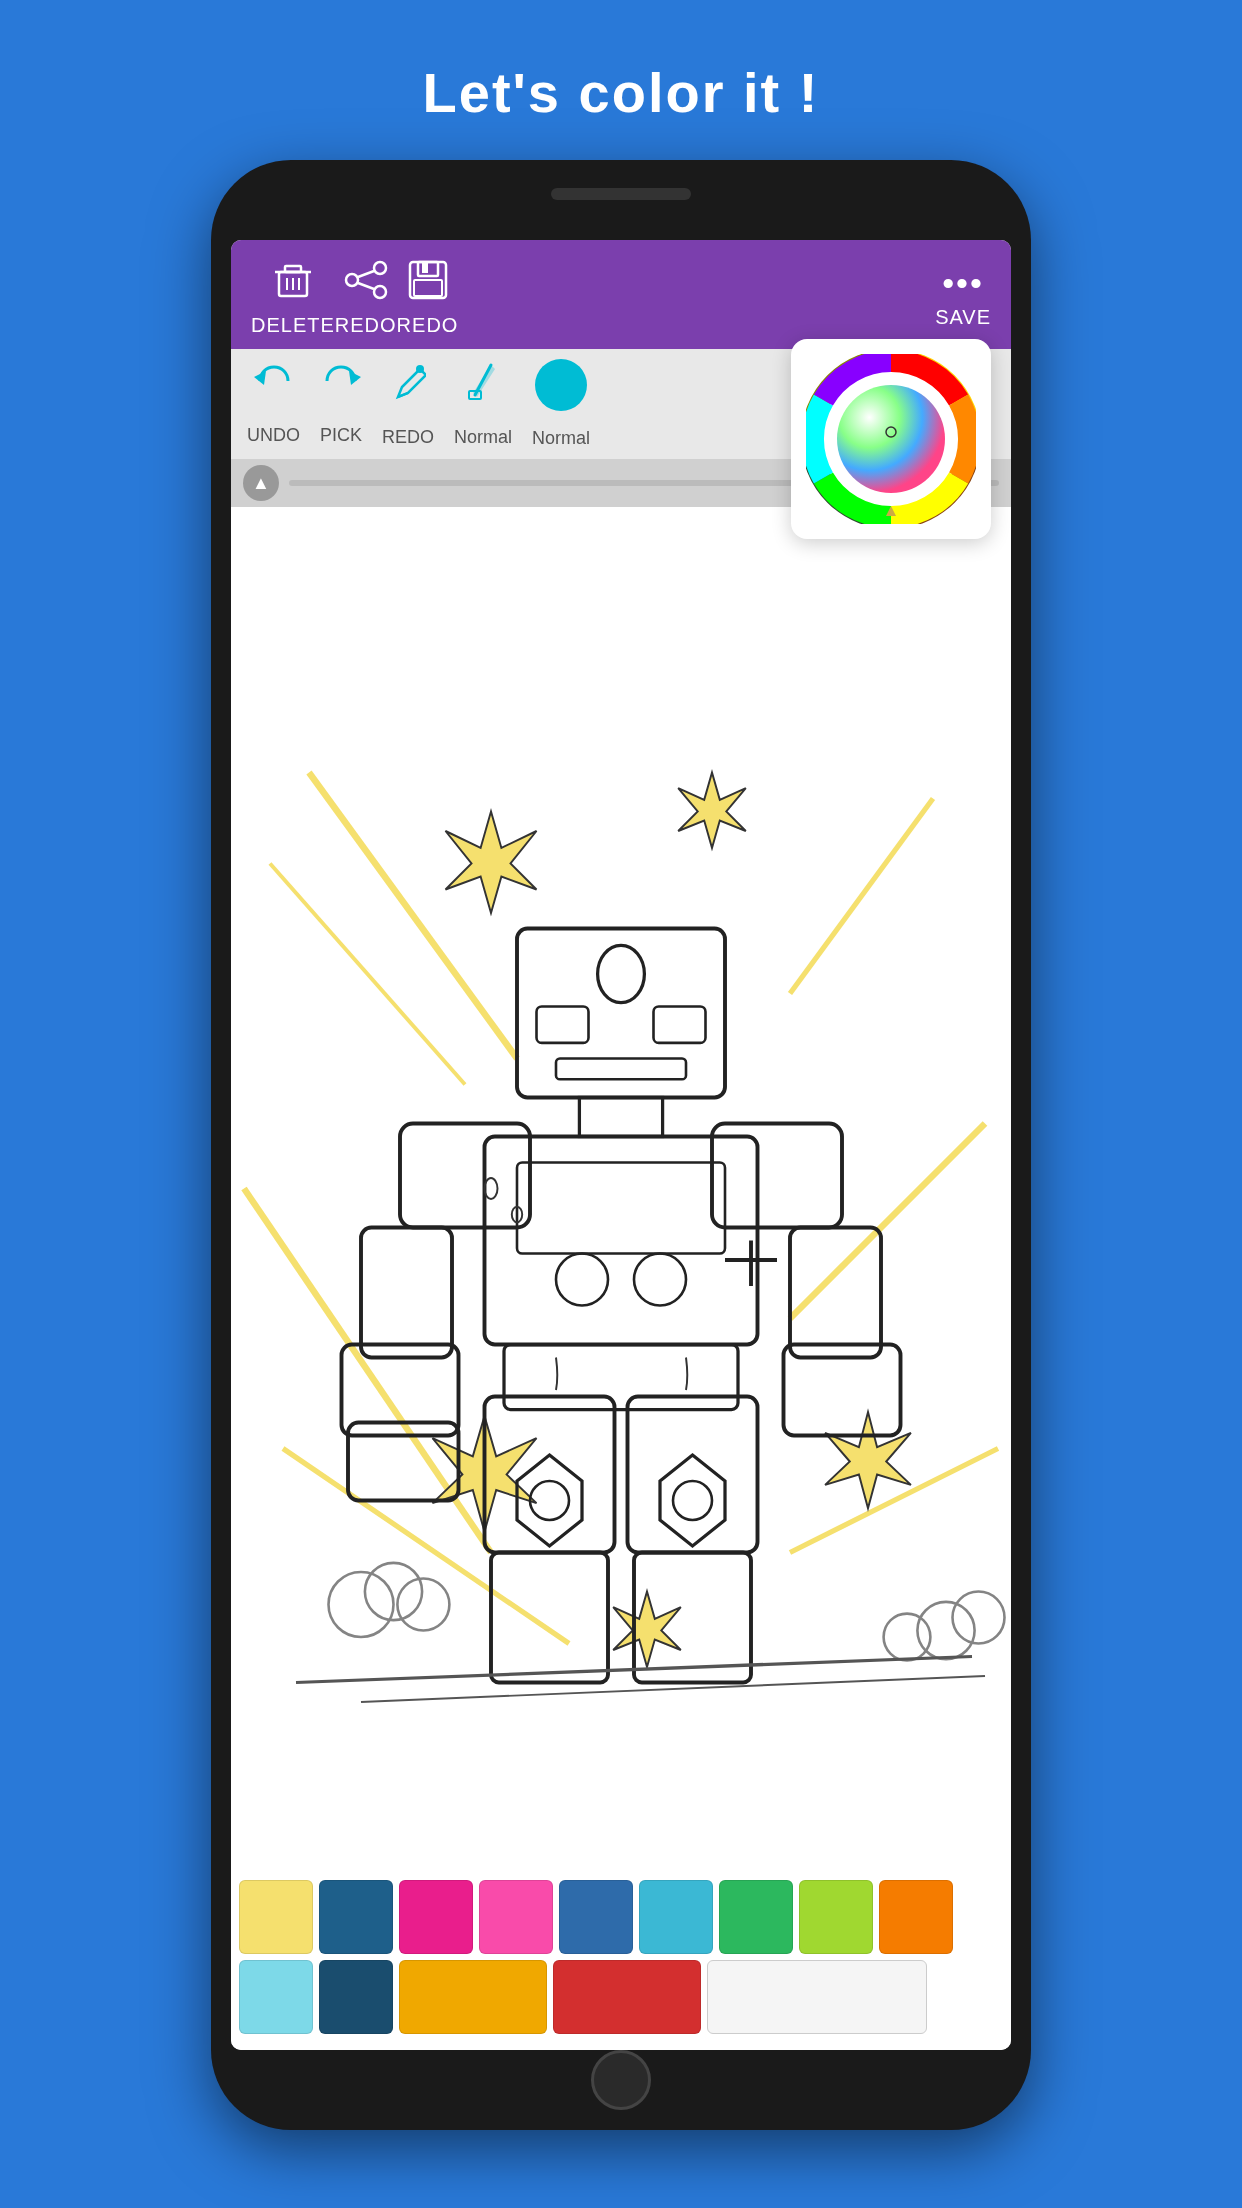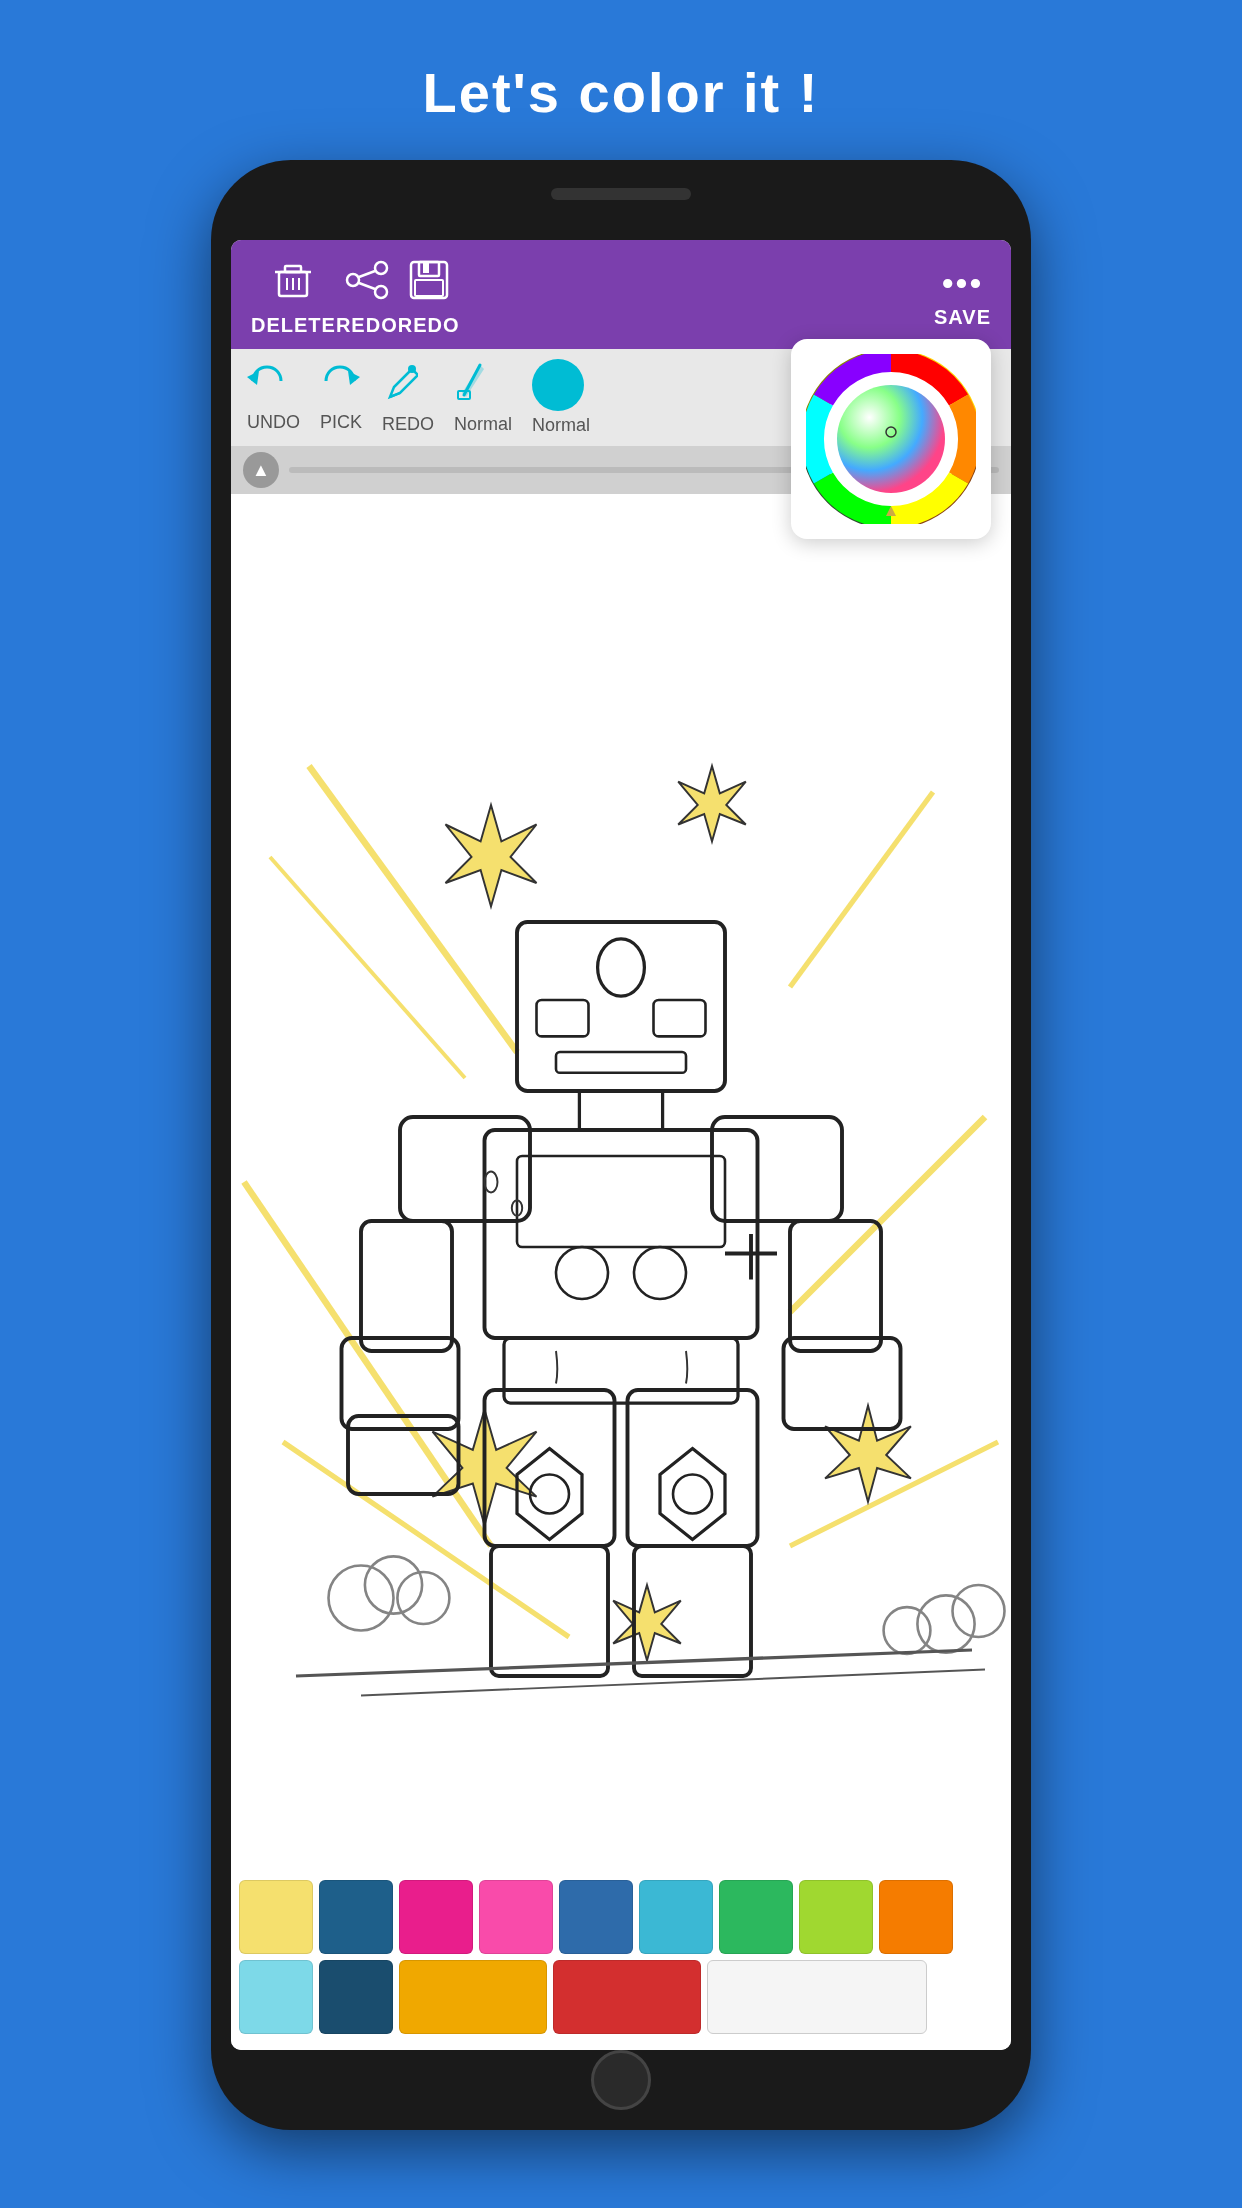--- a/index.html
+++ b/index.html
@@ -66,21 +66,21 @@
       gap: 6px;
     }
 
     .toolbar-item .icon-wrap {
       font-size: 40px;
       line-height: 1;
     }
 
     .toolbar-item .label {
       font-size: 20px;
-      font-weight: bold;
+      font-weight: normal;
       letter-spacing: 1px;
     }
 
     .toolbar-spacer {
       flex: 1;
     }
 
     
     .secondary-toolbar {
       background: #e8e8e8;
@@ -88,22 +88,22 @@
       align-items: center;
       padding: 10px 16px;
       gap: 20px;
       flex-shrink: 0;
       position: relative;
     }
 
     .tool-item {
       display: flex;
       flex-direction: column;
-      align-items: flex-start;
-      gap: 4px;
+      align-items: center;
+      gap: 17px;
       cursor: pointer;
     }
 
     .tool-item .tool-icon {
       font-size: 36px;
       color: #00BCD4;
     }
 
     .tool-item .tool-label {
       font-size: 18px;

